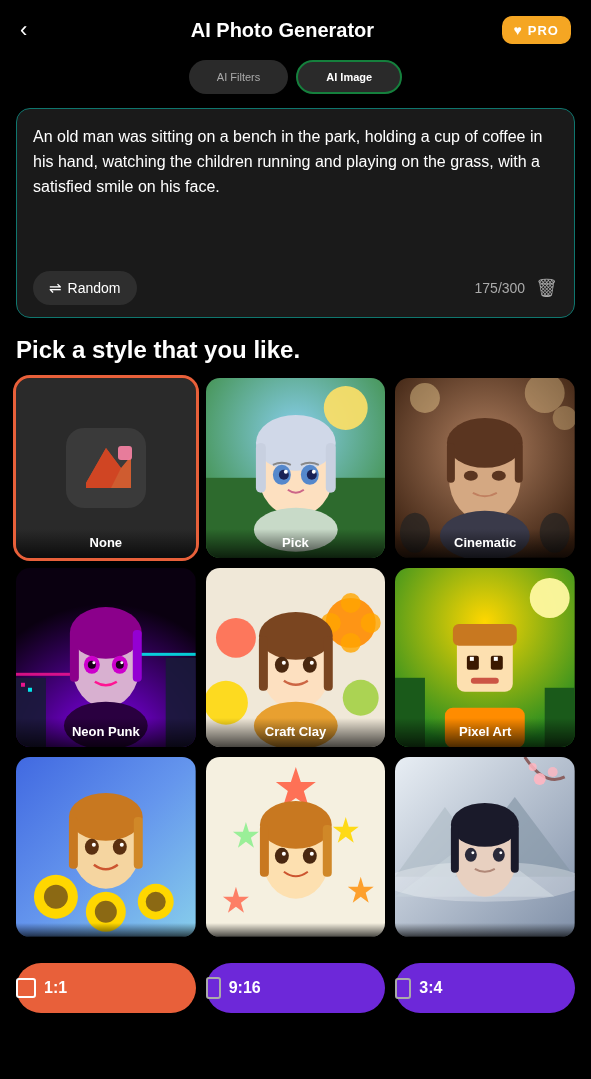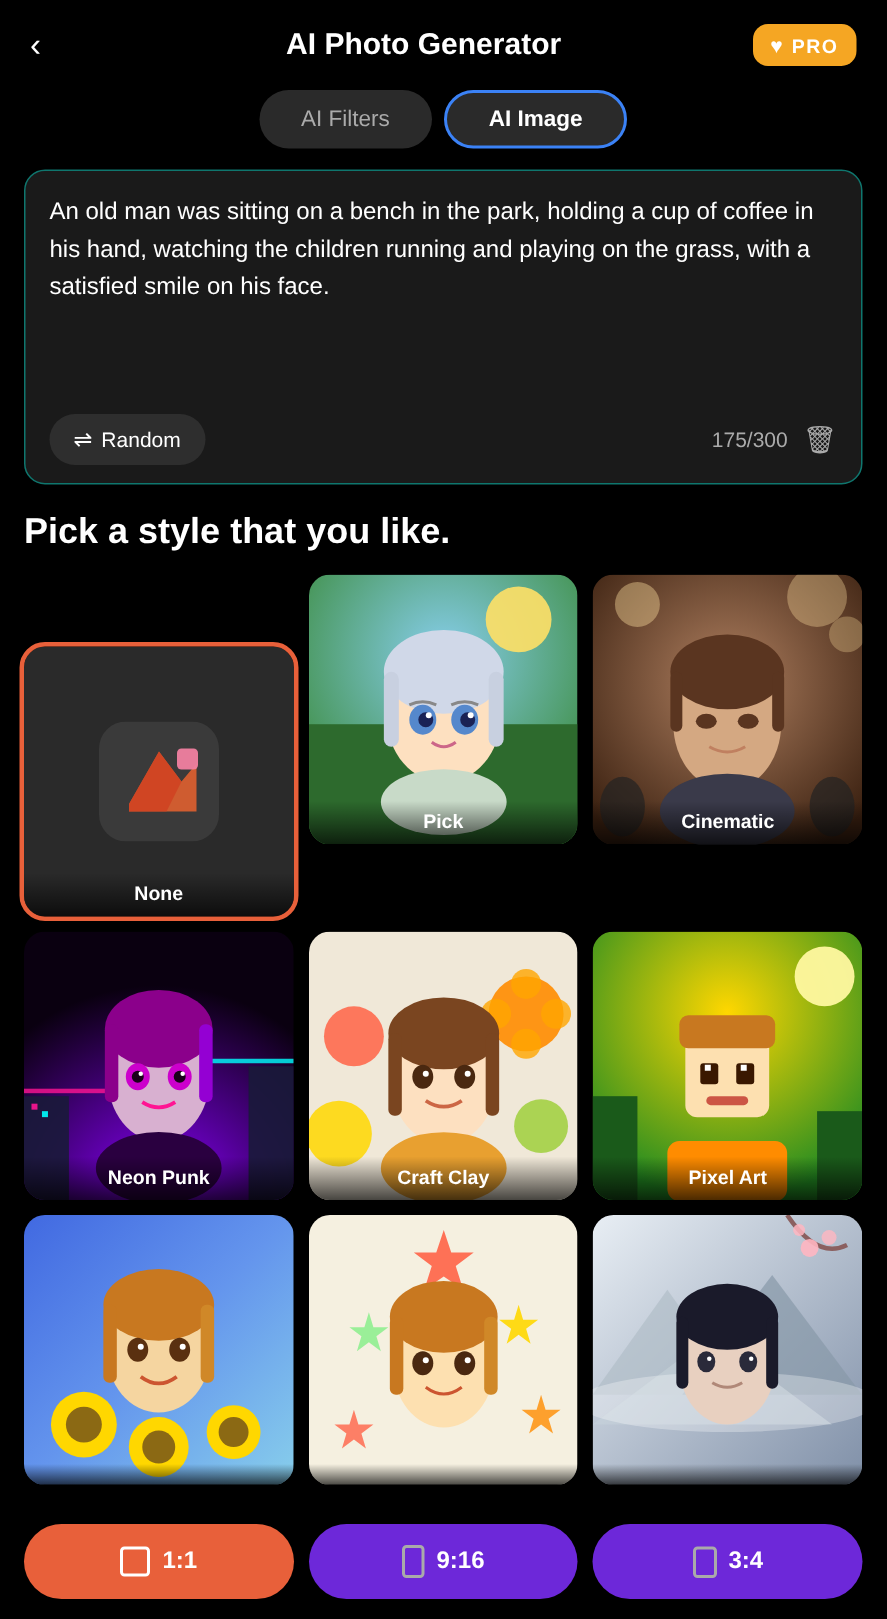--- a/index.html
+++ b/index.html
@@ -51,33 +51,33 @@
     
     .tabs {
       display: flex;
       justify-content: center;
       gap: 8px;
       padding: 4px 20px 14px;
     }
     .tab {
       padding: 9px 28px;
       border-radius: 22px;
-      font-size: 15px;
+      font-size: 11px;
       font-weight: 500;
       cursor: pointer;
       border: none;
     }
     .tab-inactive {
       background: #2a2a2a;
       color: #aaa;
     }
     .tab-active {
       background: #2a2a2a;
       color: #fff;
-      border: 2px solid #3b82f6;
+      border: 2px solid #15803d;
       font-weight: 600;
     }
 
     
     .prompt-container {
       margin: 0 16px 18px;
       border: 1px solid #0f766e;
       border-radius: 14px;
       padding: 16px 16px 12px;
       background: #1a1a1a;
@@ -139,21 +139,20 @@
     }
     .style-item {
       position: relative;
       border-radius: 14px;
       overflow: hidden;
       cursor: pointer;
       aspect-ratio: 1;
     }
     .style-item.selected {
       outline: 3px solid #e8603a;
-      margin-top: 48px;
     }
     .style-label {
       position: absolute;
       bottom: 0;
       left: 0;
       right: 0;
       text-align: center;
       padding: 6px 4px 8px;
       font-size: 13px;
       font-weight: 600;
@@ -181,21 +180,20 @@
     .ratio-btn {
       flex: 1;
       padding: 14px 0;
       border-radius: 30px;
       border: none;
       font-size: 16px;
       font-weight: 600;
       cursor: pointer;
       display: flex;
       align-items: center;
-      justify-content: center;
       gap: 8px;
     }
     .ratio-active {
       background: #e8603a;
       color: #fff;
     }
     .ratio-inactive {
       background: #6d28d9;
       color: #fff;
     }

